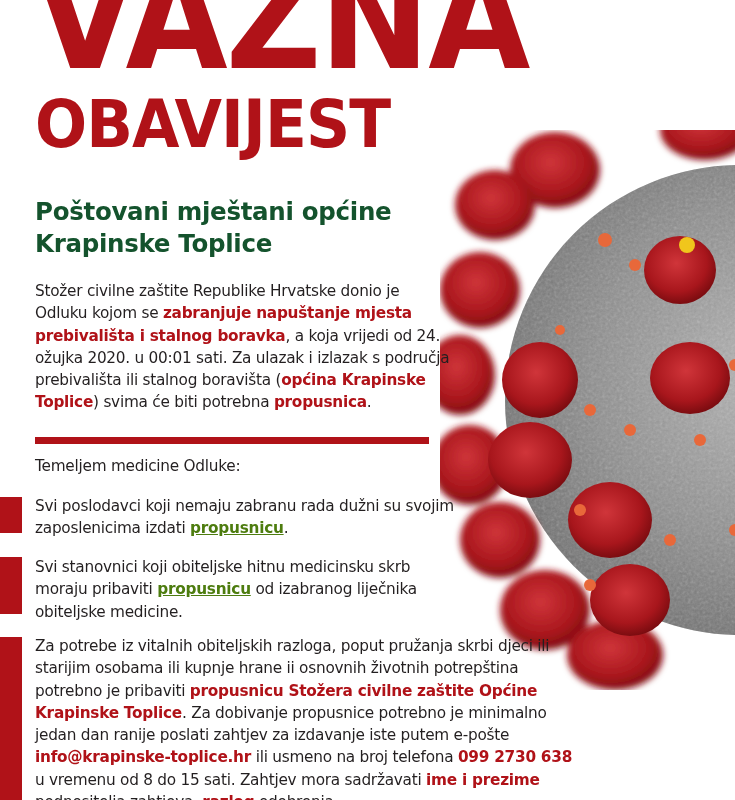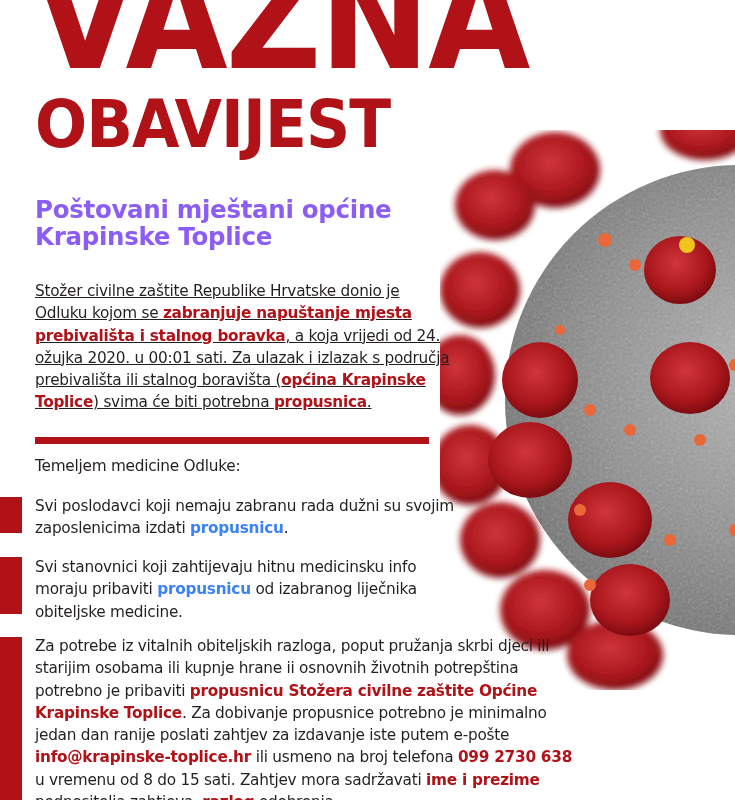--- a/index.html
+++ b/index.html
@@ -18,30 +18,30 @@
     font-size: 142px; letter-spacing: -2px; color: #b01218; line-height: 1;
     white-space: nowrap; transform: scaleX(0.93); transform-origin: left top;
   }
   .title-sub {
     position: absolute; left: 35px; top: 92px;
     font-weight: bold; font-size: 66px; color: #b01218; line-height: 1;
     letter-spacing: -1px; white-space: nowrap; transform: scaleX(0.93); transform-origin: left top;
   }
   .heading {
     position: absolute; left: 35px; top: 196px; width: 420px;
-    font-weight: bold; font-size: 24.5px; line-height: 27px; color: #8b5cf6;
+    font-weight: bold; font-size: 24.5px; line-height: 32px; color: #14532d;
     letter-spacing: -0.3px;
   }
   .para {
     position: absolute; left: 35px; width: 420px;
     font-size: 15.3px; line-height: 22.3px; letter-spacing: -0.25px;
   }
   .para b.red { color: #b01218; }
-  .para b.blk { color: #3b82f6; }
-  .p1 { top: 280px; text-decoration: underline; }
+  .para b.blk { color: #4d7c0f; text-decoration: underline; }
+  .p1 { top: 280px; }
   .divider { position: absolute; left: 35px; top: 437px; width: 394px; height: 7px; background: #b01218; }
   .p2 { top: 455px; }
   .p3 { top: 495px; }
   .p4 { top: 556px; }
   .p5 { top: 635px; width: 540px; }
   .bar { position: absolute; left: 0; width: 22px; background: #b01218; }
   .bar1 { top: 497px; height: 36px; }
   .bar2 { top: 557px; height: 57px; }
   .bar3 { top: 637px; height: 170px; }
 </style>
@@ -128,19 +128,19 @@
 
 <div class="para p2">Temeljem medicine Odluke:</div>
 
 <div class="bar bar1"></div>
 <div class="para p3">
   <span>Svi poslodavci koji nemaju zabranu rada dužni su svojim zaposlenicima izdati </span><b class="blk">propusnicu</b><span>.</span>
 </div>
 
 <div class="bar bar2"></div>
 <div class="para p4">
-  <span>Svi stanovnici koji zahtijevaju hitnu medicinsku info moraju pribaviti </span><b class="blk">propusnicu</b><span> od izabranog liječnika obiteljske medicine.</span>
+  <span>Svi stanovnici koji obiteljske hitnu medicinsku skrb moraju pribaviti </span><b class="blk">propusnicu</b><span> od izabranog liječnika obiteljske medicine.</span>
 </div>
 
 <div class="bar bar3"></div>
 <div class="para p5">
   <span>Za potrebe iz vitalnih obiteljskih razloga, poput pružanja skrbi djeci ili starijim osobama ili kupnje hrane ii osnovnih životnih potrepština potrebno je pribaviti </span><b class="red">propusnicu Stožera civilne zaštite Općine Krapinske Toplice</b><span>. Za dobivanje propusnice potrebno je minimalno jedan dan ranije poslati zahtjev za izdavanje iste putem e-pošte </span><b class="red">info@krapinske-toplice.hr</b><span> ili usmeno na broj telefona </span><b class="red">099 2730 638</b><span> u vremenu od 8 do 15 sati. Zahtjev mora sadržavati </span><b class="red">ime i prezime</b><span> podnositelja zahtjeva, </span><b class="red">razlog</b><span> odobrenja,</span>
 </div>
 
 </body></html>

